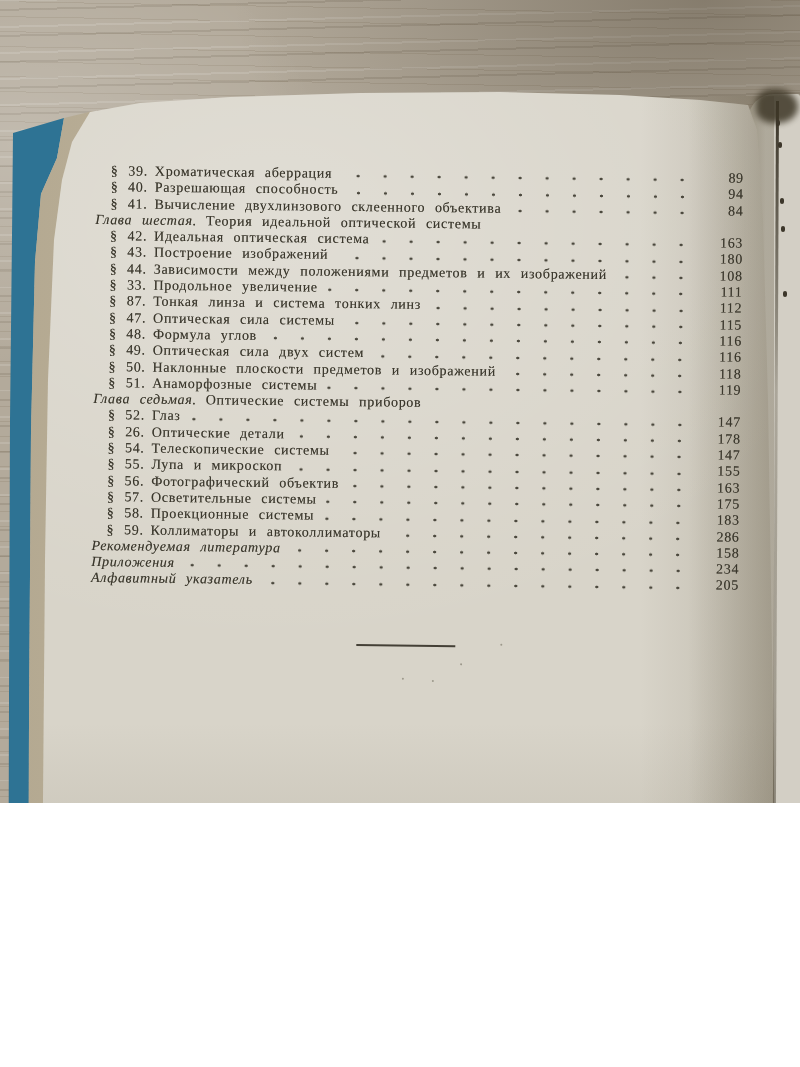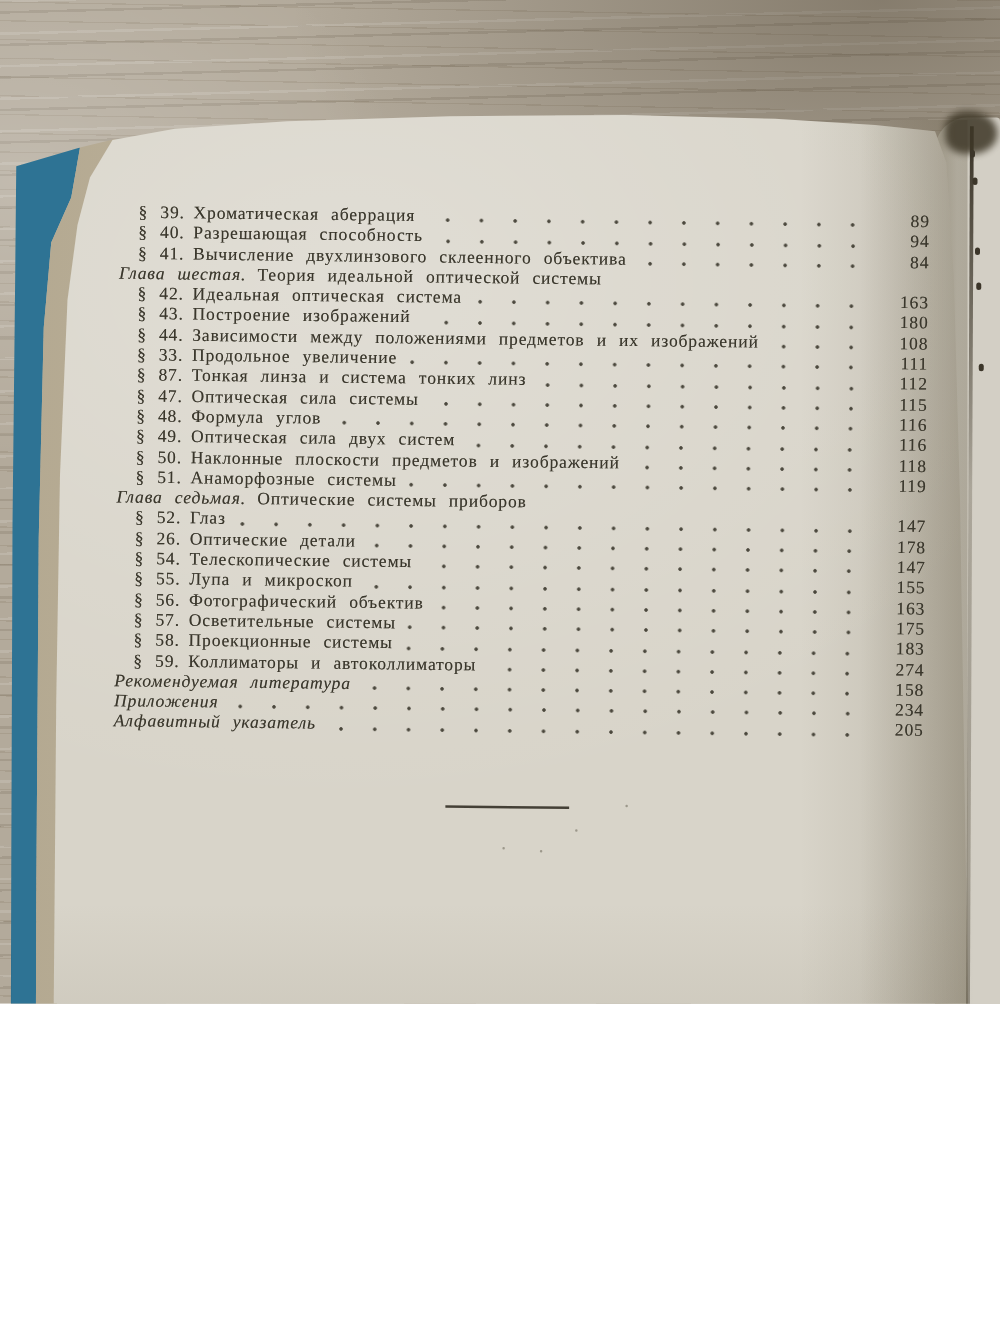--- a/index.html
+++ b/index.html
@@ -249,21 +249,21 @@
         <div class="row section">
     <span class="label">§ 58.</span>
     <span class="title">Проекционные системы</span>
     <span class="leader"></span>
     <span class="page-num">183</span>
   </div>
         <div class="row section">
     <span class="label">§ 59.</span>
     <span class="title">Коллиматоры и автоколлиматоры</span>
     <span class="leader"></span>
-    <span class="page-num">274</span>
+    <span class="page-num">286</span>
   </div>
         <div class="row backmatter">
 
     <span class="title">Рекомендуемая литература</span>
     <span class="leader"></span>
     <span class="page-num">158</span>
   </div>
         <div class="row backmatter">
 
     <span class="title">Приложения</span>

